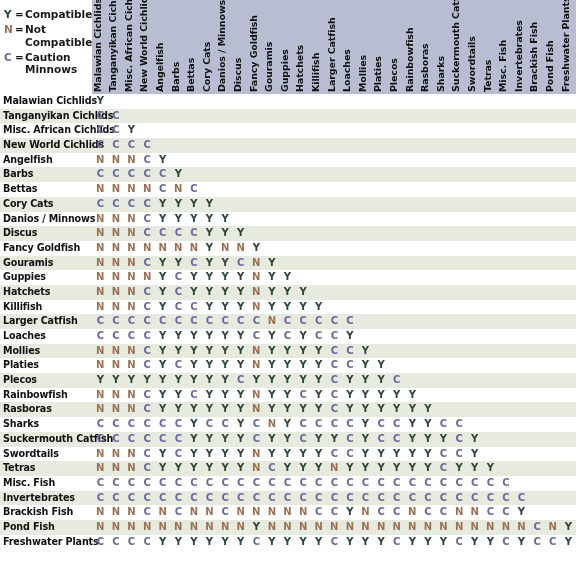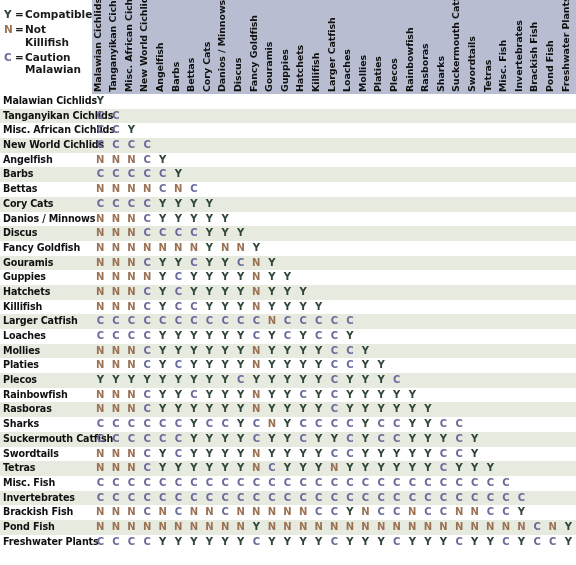--- a/index.html
+++ b/index.html
@@ -132,27 +132,27 @@
   <div id="legend">
       <div class="legend-row">
         <span class="legend-key k-y">Y</span>
         <span class="legend-eq">=</span>
         <span class="legend-text">Compatible</span>
       </div>
       <div class="legend-row">
         <span class="legend-key k-n">N</span>
         <span class="legend-eq">=</span>
         <span class="legend-text">Not
-Killifish</span>
+Compatible</span>
       </div>
       <div class="legend-row">
         <span class="legend-key k-c">C</span>
         <span class="legend-eq">=</span>
         <span class="legend-text">Caution
-Malawian</span>
+Minnows</span>
       </div>
     </div>
 
   <div id="header-band">
       <div class="colhead" style="left: 11.5px;">Malawian Cichlids</div>
       <div class="colhead" style="left: 27.1px;">Tanganyikan Cichlids</div>
       <div class="colhead" style="left: 42.7px;">Misc. African Cichlids</div>
       <div class="colhead" style="left: 58.3px;">New World Cichlids</div>
       <div class="colhead" style="left: 73.9px;">Angelfish</div>
       <div class="colhead" style="left: 89.5px;">Barbs</div>

